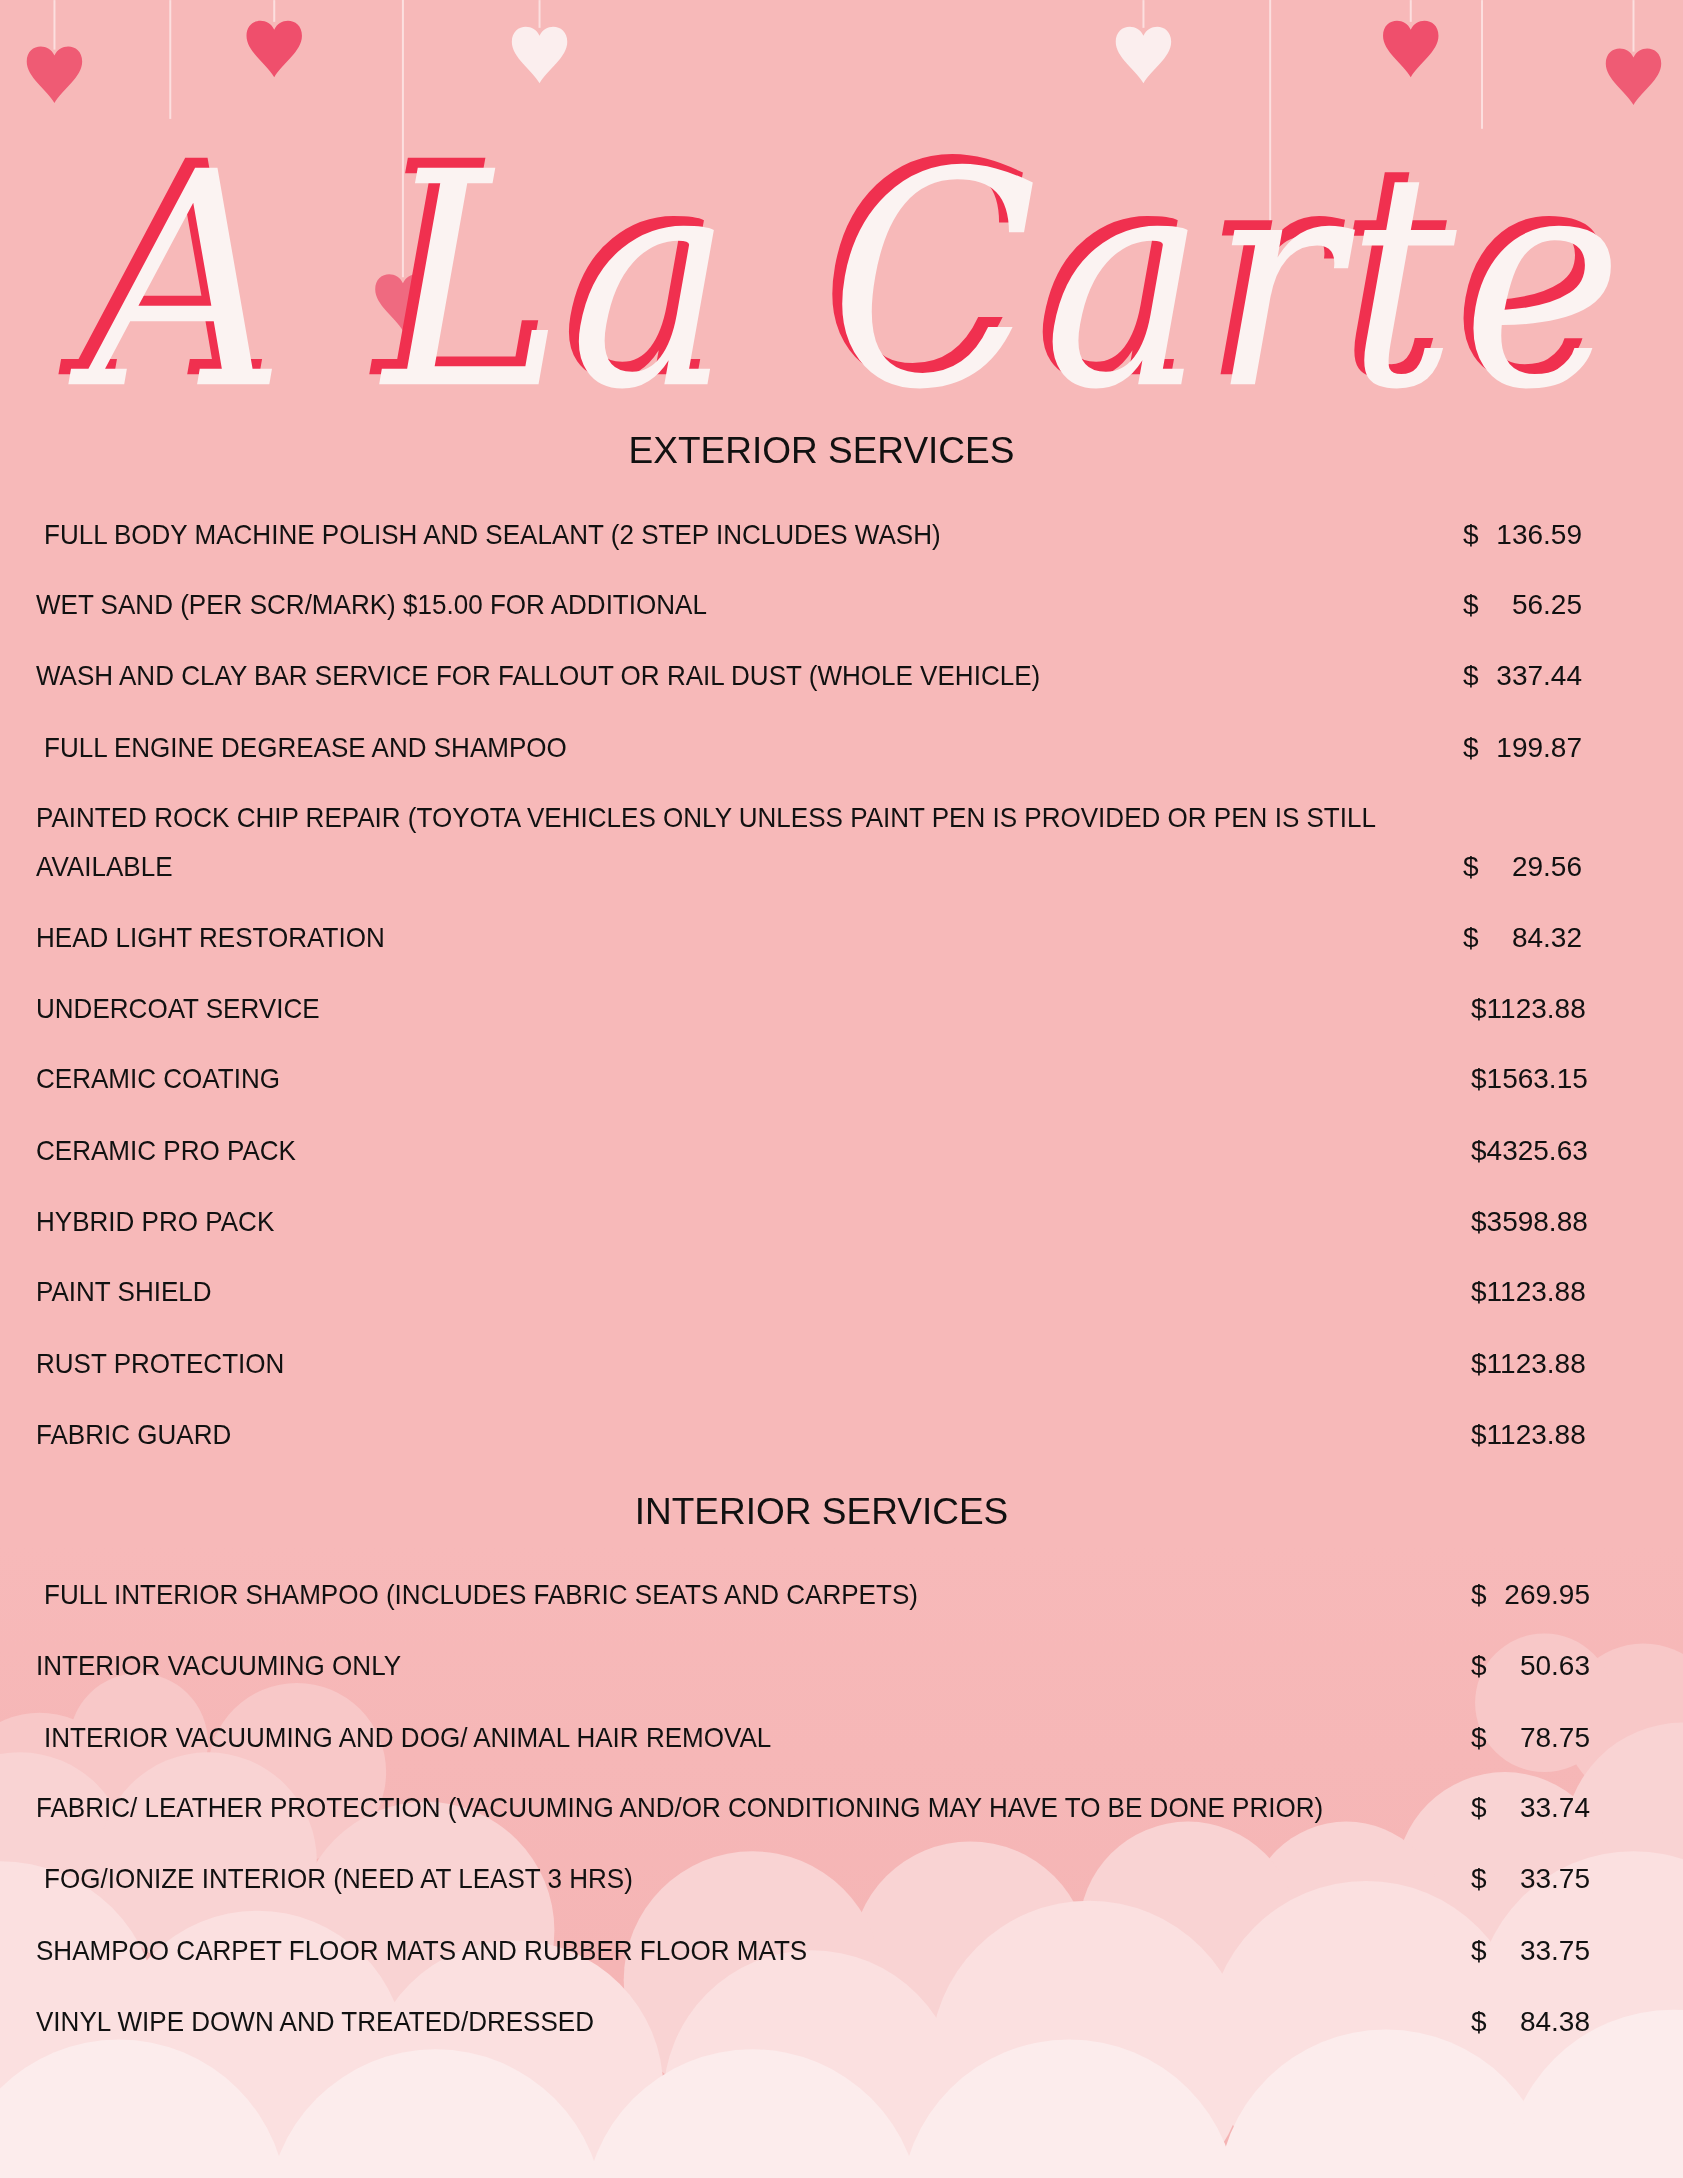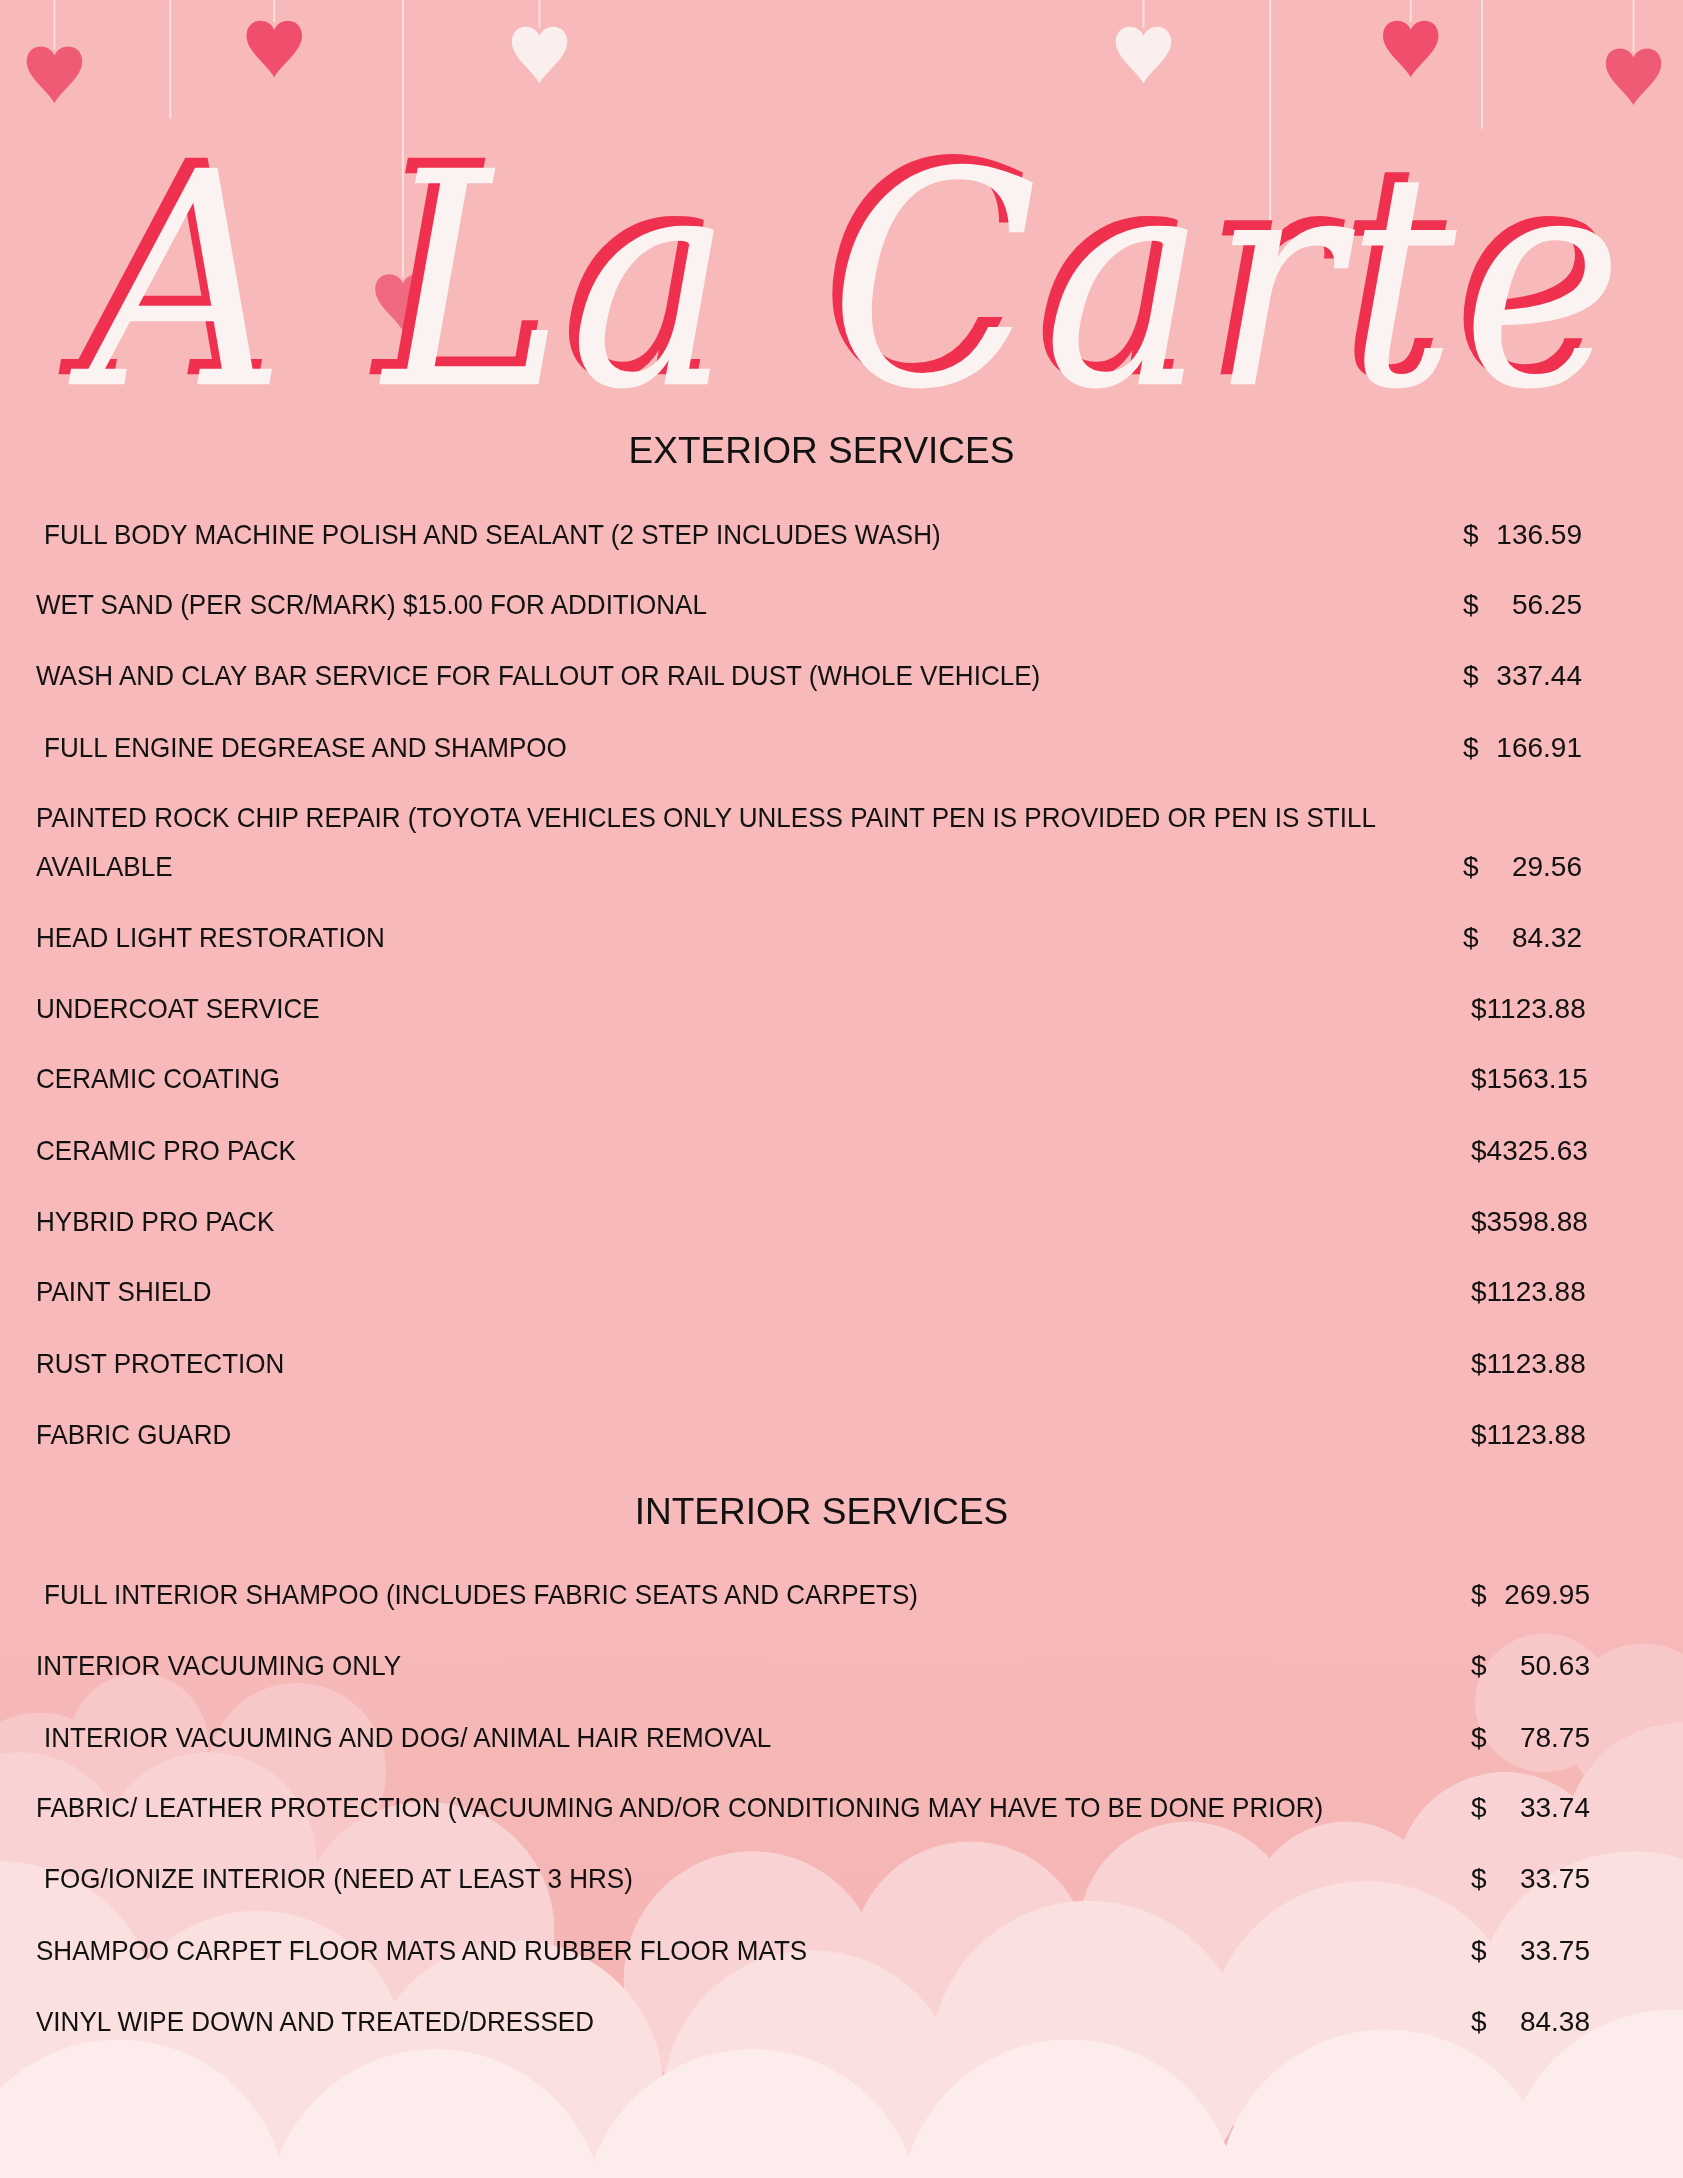--- a/index.html
+++ b/index.html
@@ -128,21 +128,21 @@
   <div class="row" style="top:580px;">
     <span class="svc">WET SAND (PER SCR/MARK) $15.00 FOR ADDITIONAL</span>
     <span class="price"><span class="cur">$</span><span class="amt">56.25</span></span>
   </div>
   <div class="row" style="top:651px;">
     <span class="svc">WASH AND CLAY BAR SERVICE FOR FALLOUT OR RAIL DUST (WHOLE VEHICLE)</span>
     <span class="price"><span class="cur">$</span><span class="amt">337.44</span></span>
   </div>
   <div class="row" style="top:723px;">
     <span class="svc indent">FULL ENGINE DEGREASE AND SHAMPOO</span>
-    <span class="price"><span class="cur">$</span><span class="amt">166.91</span></span>
+    <span class="price"><span class="cur">$</span><span class="amt">199.87</span></span>
   </div>
   <div class="row" style="top:793px;">
     <span class="svc">PAINTED ROCK CHIP REPAIR (TOYOTA VEHICLES ONLY UNLESS PAINT PEN IS PROVIDED OR PEN IS STILL</span>
   </div>
   <div class="row" style="top:842px;">
     <span class="svc">AVAILABLE</span>
     <span class="price"><span class="cur">$</span><span class="amt">29.56</span></span>
   </div>
   <div class="row" style="top:913px;">
     <span class="svc">HEAD LIGHT RESTORATION</span>

